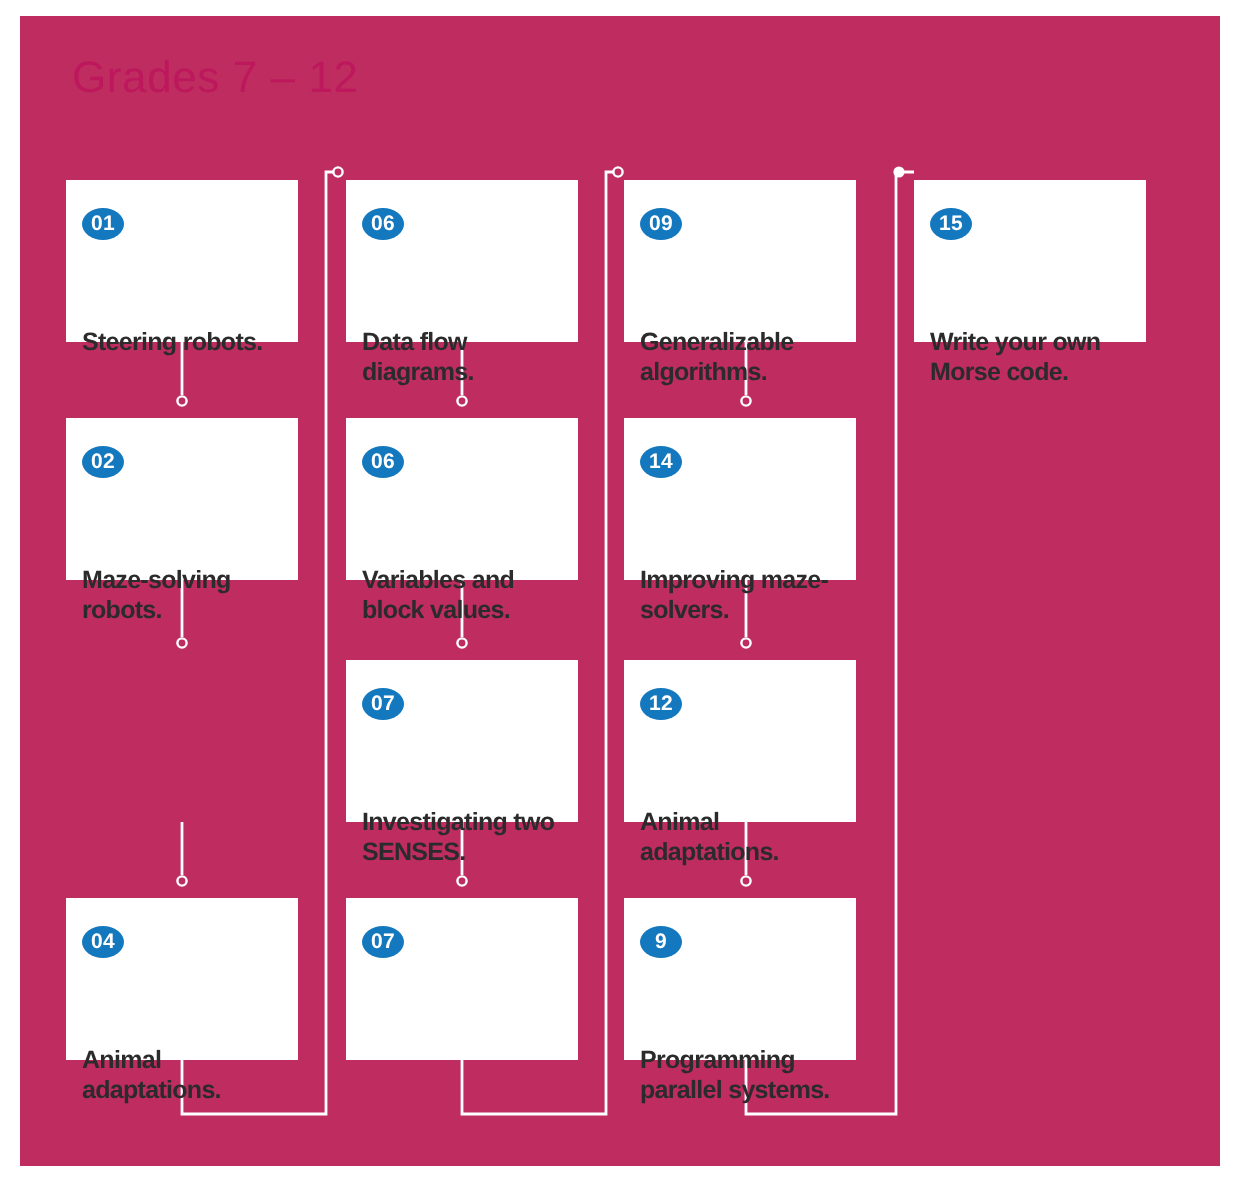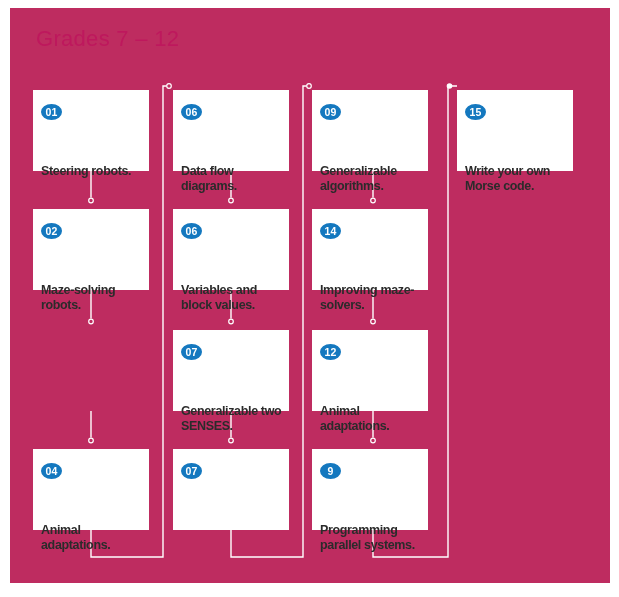--- a/index.html
+++ b/index.html
@@ -125,21 +125,21 @@
     <div class="badge">
         <span>06</span>
       </div>
     <div class="card-label">Variables and
 block values.</div>
   </div>
   <div class="card c1 r2">
     <div class="badge">
         <span>07</span>
       </div>
-    <div class="card-label">Generalizable two
+    <div class="card-label">Investigating two
 SENSES.</div>
   </div>
   <div class="card c1 r3">
     <div class="badge">
         <span>07</span>
       </div>
   </div>
 
   <div class="card c2 r0">
     <div class="badge">

